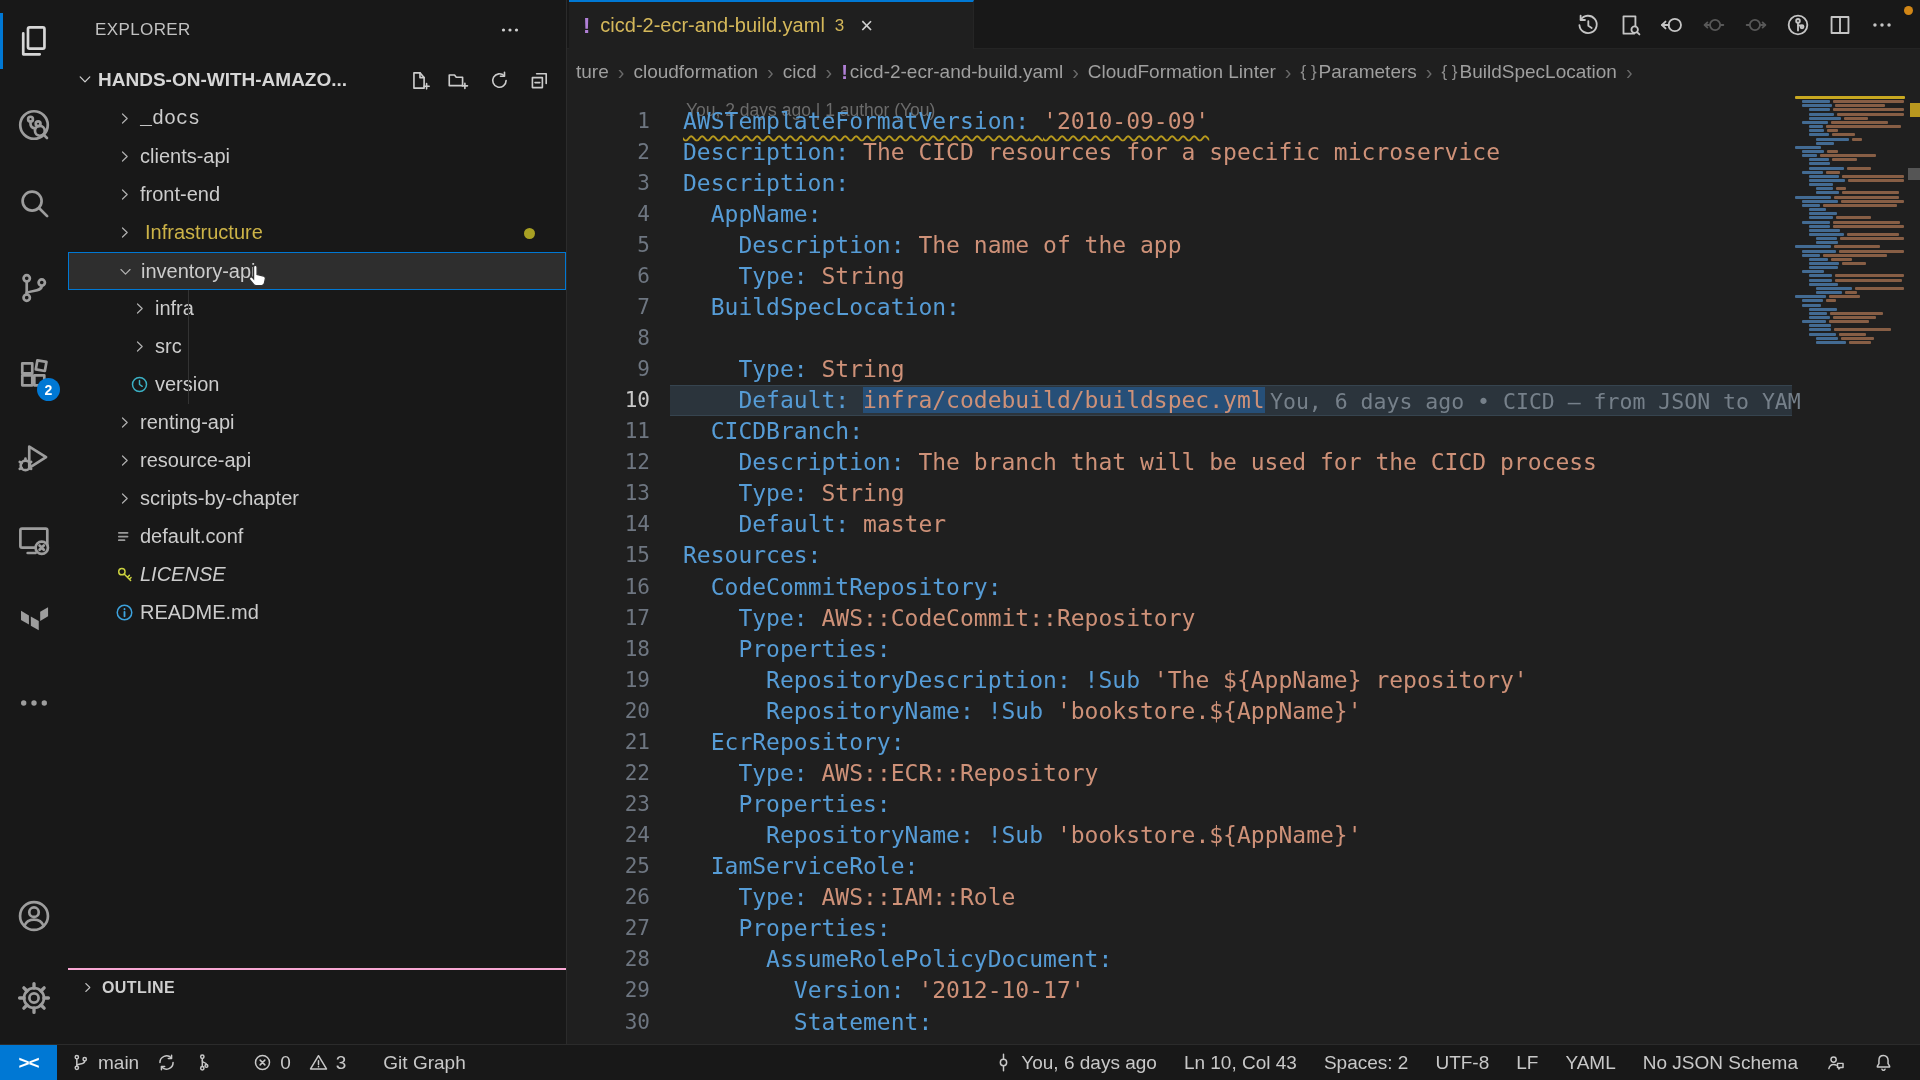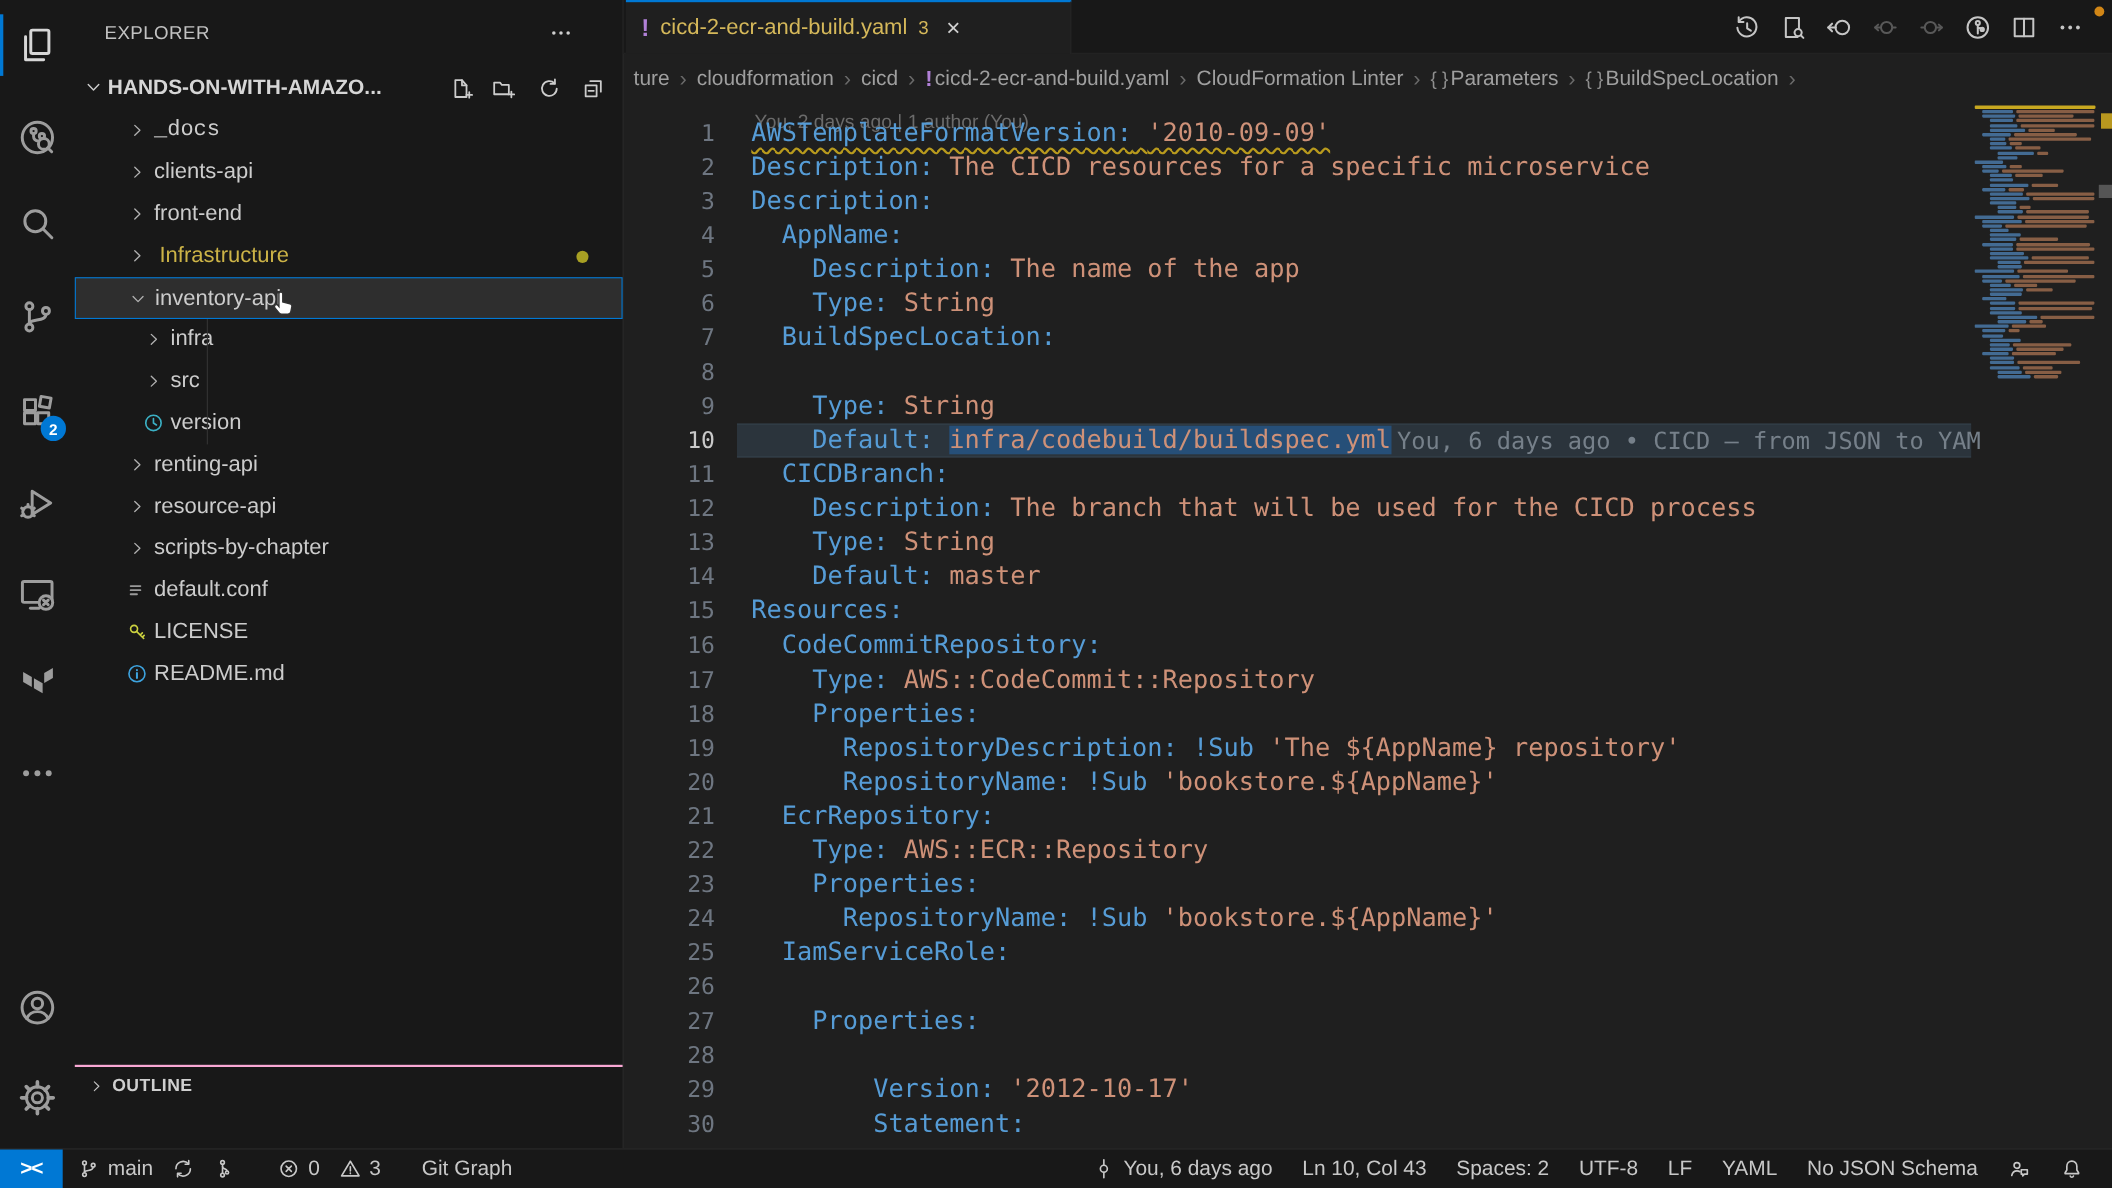--- a/index.html
+++ b/index.html
@@ -331,21 +331,21 @@
           </span>
           <span class="t-label" style="left: 72px;">default.conf</span>
         </div>
         <div class="trow" style="top: 456px;">
           <span class="t-icon" style="left: 46px; color: rgb(203, 209, 63);">
             <svg width="21" height="21" viewBox="0 0 24 24" fill="none" stroke="currentColor" stroke-width="1.7" stroke-linecap="round" stroke-linejoin="round">
               <circle cx="9" cy="8.8" r="3.6"></circle>
               <path d="M11.6 11.4L19 18.8M15.4 15.2l2.2-2.2M17.6 17.4l1.9-1.9"></path>
             </svg>
           </span>
-          <span class="t-label" style="left: 72px;">LICENSE</span>
+          <span class="t-label" style="left: 72px; font-style: italic;">LICENSE</span>
         </div>
         <div class="trow" style="top: 494px;">
           <span class="t-icon" style="left: 46px; color: rgb(61, 162, 221);">
             <svg width="21" height="21" viewBox="0 0 24 24" fill="none" stroke="currentColor" stroke-width="1.7" stroke-linecap="round" stroke-linejoin="round">
               <circle cx="12" cy="12" r="8.3"></circle>
               <path d="M12 8v.3M12 11.2v5.2" stroke-width="2.1"></path>
             </svg>
           </span>
           <span class="t-label" style="left: 72px;">README.md</span>
         </div>
@@ -565,27 +565,29 @@
         <div class="ln" style="top: 725.11px;">
           <span class="num">24</span>
           <span class="codetext"><span class="c-pln">      </span><span class="c-key">RepositoryName:</span><span class="c-pln"> </span><span class="c-key">!Sub</span><span class="c-pln"> </span><span class="c-str">'bookstore.${AppName}'</span></span>
         </div>
         <div class="ln" style="top: 756.18px;">
           <span class="num">25</span>
           <span class="codetext"><span class="c-pln">  </span><span class="c-key">IamServiceRole:</span></span>
         </div>
         <div class="ln" style="top: 787.25px;">
           <span class="num">26</span>
+          <span class="codetext"><span class="c-pln">    </span><span class="c-key">Type:</span><span class="c-pln"> </span><span class="c-str">AWS::IAM::Role</span></span>
         </div>
         <div class="ln" style="top: 818.32px;">
           <span class="num">27</span>
           <span class="codetext"><span class="c-pln">    </span><span class="c-key">Properties:</span></span>
         </div>
         <div class="ln" style="top: 849.39px;">
           <span class="num">28</span>
+          <span class="codetext"><span class="c-pln">      </span><span class="c-key">AssumeRolePolicyDocument:</span></span>
         </div>
         <div class="ln" style="top: 880.46px;">
           <span class="num">29</span>
           <span class="codetext"><span class="c-pln">        </span><span class="c-key">Version:</span><span class="c-pln"> </span><span class="c-str">'2012-10-17'</span></span>
         </div>
         <div class="ln" style="top: 911.53px;">
           <span class="num">30</span>
           <span class="codetext"><span class="c-pln">        </span><span class="c-key">Statement:</span></span>
         </div>
       </div>

